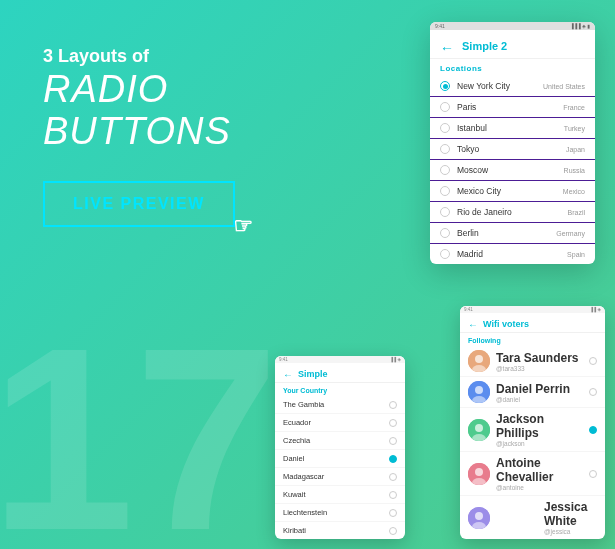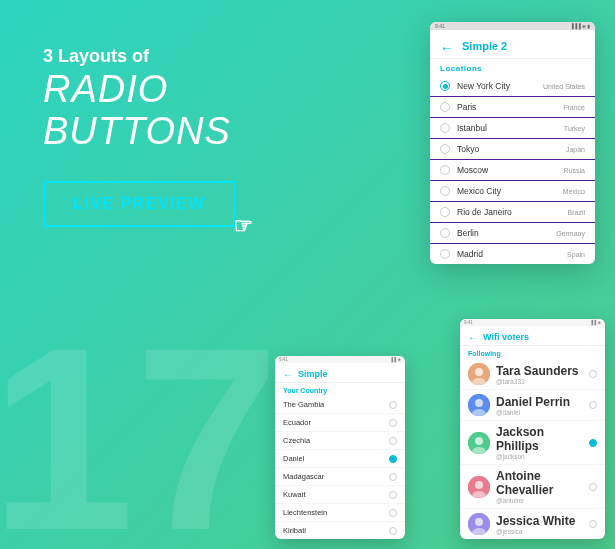--- a/index.html
+++ b/index.html
@@ -282,21 +282,21 @@
       font-weight: 600;
     }
 
     .phone-br-row {
       display: flex;
       align-items: center;
       padding: 4px 8px;
       border-bottom: 1px solid #f5f5f5;
     }
 
-    .phone-br-row:last-child { border-bottom: none; }
+    .phone-br-row:last-child { border-bottom: none; gap: 48px; }
 
     .avatar-circle {
       width: 22px;
       height: 22px;
       border-radius: 50%;
       margin-right: 6px;
       flex-shrink: 0;
       overflow: hidden;
     }
 

